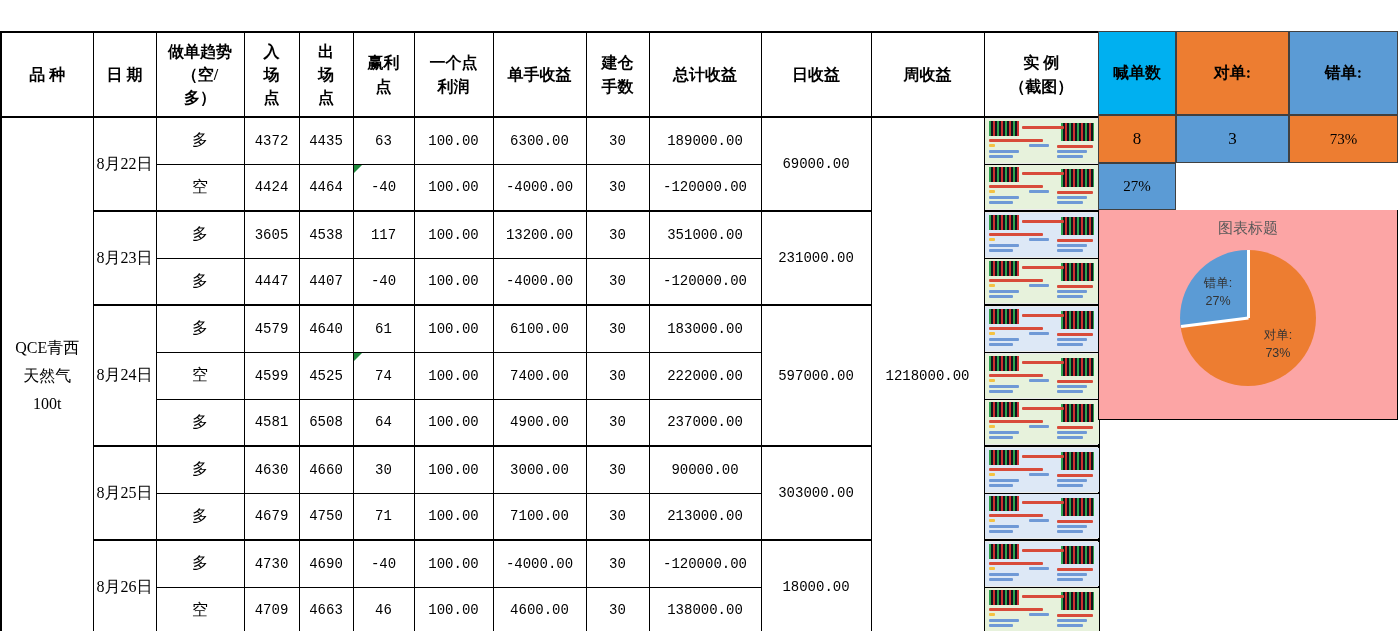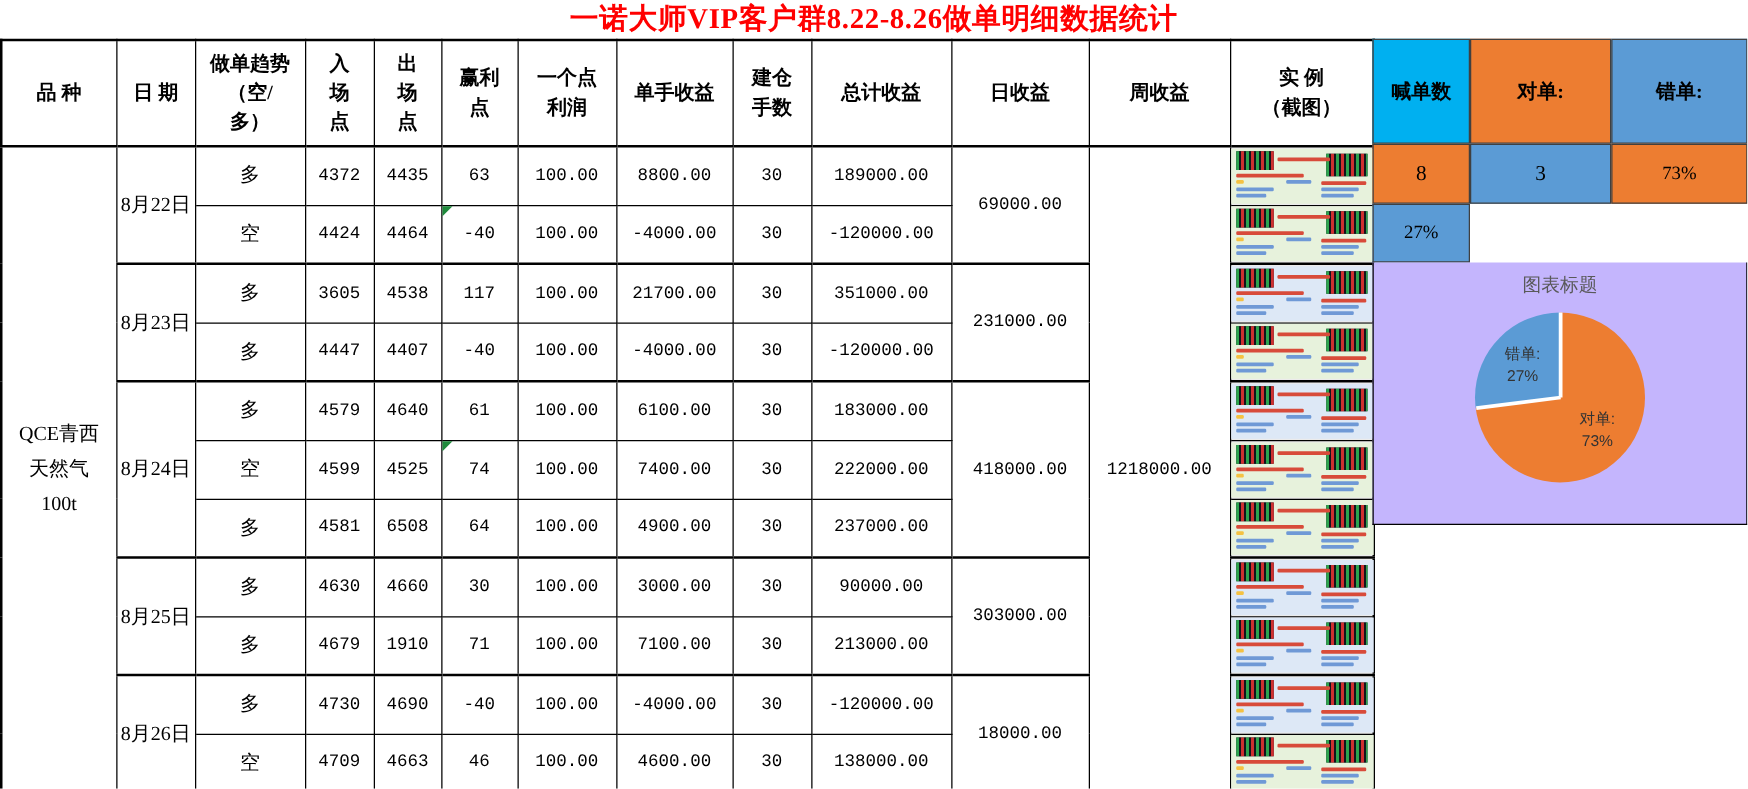--- a/index.html
+++ b/index.html
@@ -42,21 +42,21 @@
   .rpanel { position:absolute; left:1098px; top:31px; width:300px; height:600px; }
   .stats { display:grid; grid-template-columns:78px 113px 109px; grid-template-rows:84px 48px 47px; }
   .scell { border:1px solid #404040; display:flex; align-items:center; justify-content:center;
            box-sizing:border-box; color:#000;text-align:center; }
   .scell.hd { font-size:16px; font-weight:bold; }
   .scell.cnt { font-size:17px; }
   .scell.pct { font-size:15px; }
   .call-span { grid-column:1; grid-row:2/4; }
 
   .chart-box { position:relative; width:298px; height:209px; border:1px solid #000; border-top:none;
-               background:#c4b5fd; }
+               background:#fca5a5; }
   .chart-title { text-align:center; color:#595959; font-size:15px; padding-top:9px;
                  font-family:"Liberation Sans","DejaVu Sans",sans-serif; }
   .pie-wrap { position:absolute; left:81px; top:40px; width:136px; height:136px; }
   .pie { width:136px; height:136px; border-radius:50%; }
   .divider { position:absolute; left:66.5px; bottom:68px; width:3px; height:68px;
              background:#fff; transform-origin:50% 100%; }
   .pie-label { position:absolute; transform:translate(-50%,-50%); text-align:center;
                font-size:12.5px; color:#333; line-height:1.45; white-space:pre-line;
                font-family:"Liberation Sans","DejaVu Sans",sans-serif; }
   .pie-label.wrong   { left:28%; top:31%; }
@@ -64,21 +64,20 @@
 
   .summary-box { width:298px; height:210px; border:1px solid #000; border-top:none;
                  box-sizing:border-box; padding:26px 10px 0 10px; background:#fff; }
   .summary-text { font-size:21px; font-weight:bold; line-height:1.78; text-align:center; }
 </style>
 </head>
 <body>
 
 <div class="page">
 
-  <div class="title">一诺大师VIP客户群8.22-8.26做单明细数据统计</div>
 
   <table class="main">
     <colgroup>
       <col style="width:92px">
         <col style="width:63px">
         <col style="width:88px">
       <col style="width:55px">
         <col style="width:54px">
         <col style="width:61px">
       <col style="width:79px">
@@ -120,21 +119,21 @@
         <tr class="drow group-start">
           <td class="cell-product" rowspan="11">QCE青西
 天然气
 100t</td>
           <td class="cjk" rowspan="2">8月22日</td>
           <td class="cjk">多</td>
           <td class="num">4372</td>
           <td class="num">4435</td>
           <td class="num points-cell">63</td>
           <td class="num">100.00</td>
-          <td class="num">8800.00</td>
+          <td class="num">6300.00</td>
           <td class="num">30</td>
           <td class="num">189000.00</td>
           <td class="num" rowspan="2">69000.00</td>
           <td class="num" rowspan="11">1218000.00</td>
           <td>
             <div class="thumb green">
               <div class="tchart c1"></div>
               <div class="tchart c2"></div>
               <div class="tline tl-red" style="left: 37px; top: 7px; width: 42px;"></div>
               <div class="tline tl-red" style="left: 4px; top: 20px; width: 54px;"></div>
@@ -173,21 +172,21 @@
             </div>
           </td>
         </tr>
         <tr class="drow group-start">
           <td class="cjk" rowspan="2">8月23日</td>
           <td class="cjk">多</td>
           <td class="num">3605</td>
           <td class="num">4538</td>
           <td class="num points-cell">117</td>
           <td class="num">100.00</td>
-          <td class="num">21700.00</td>
+          <td class="num">13200.00</td>
           <td class="num">30</td>
           <td class="num">351000.00</td>
           <td class="num" rowspan="2">231000.00</td>
           <td>
             <div class="thumb blue">
               <div class="tchart c1"></div>
               <div class="tchart c2"></div>
               <div class="tline tl-red" style="left: 37px; top: 7px; width: 42px;"></div>
               <div class="tline tl-red" style="left: 4px; top: 20px; width: 54px;"></div>
               <div class="tline tl-yel" style="left: 4px; top: 25px; width: 6px;"></div>
@@ -228,21 +227,21 @@
         <tr class="drow group-start">
           <td class="cjk" rowspan="3">8月24日</td>
           <td class="cjk">多</td>
           <td class="num">4579</td>
           <td class="num">4640</td>
           <td class="num points-cell">61</td>
           <td class="num">100.00</td>
           <td class="num">6100.00</td>
           <td class="num">30</td>
           <td class="num">183000.00</td>
-          <td class="num" rowspan="3">418000.00</td>
+          <td class="num" rowspan="3">597000.00</td>
           <td>
             <div class="thumb blue">
               <div class="tchart c1"></div>
               <div class="tchart c2"></div>
               <div class="tline tl-red" style="left: 37px; top: 7px; width: 42px;"></div>
               <div class="tline tl-red" style="left: 4px; top: 20px; width: 54px;"></div>
               <div class="tline tl-yel" style="left: 4px; top: 25px; width: 6px;"></div>
               <div class="tline tl-blue" style="left: 4px; top: 31px; width: 30px;"></div>
               <div class="tline tl-blue" style="left: 4px; top: 36px; width: 24px;"></div>
               <div class="tline tl-blue" style="left: 44px; top: 25px; width: 20px;"></div>
@@ -325,21 +324,21 @@
               <div class="tline tl-blue" style="left: 44px; top: 25px; width: 20px;"></div>
               <div class="tline tl-red" style="left: 72px; top: 26px; width: 36px;"></div>
               <div class="tline tl-blue" style="left: 72px; top: 31px; width: 30px;"></div>
               <div class="tline tl-blue" style="left: 72px; top: 36px; width: 26px;"></div>
             </div>
           </td>
         </tr>
         <tr class="drow">
           <td class="cjk">多</td>
           <td class="num">4679</td>
-          <td class="num">1910</td>
+          <td class="num">4750</td>
           <td class="num points-cell">71</td>
           <td class="num">100.00</td>
           <td class="num">7100.00</td>
           <td class="num">30</td>
           <td class="num">213000.00</td>
           <td>
             <div class="thumb blue">
               <div class="tchart c1"></div>
               <div class="tchart c2"></div>
               <div class="tline tl-red" style="left: 37px; top: 7px; width: 42px;"></div>

